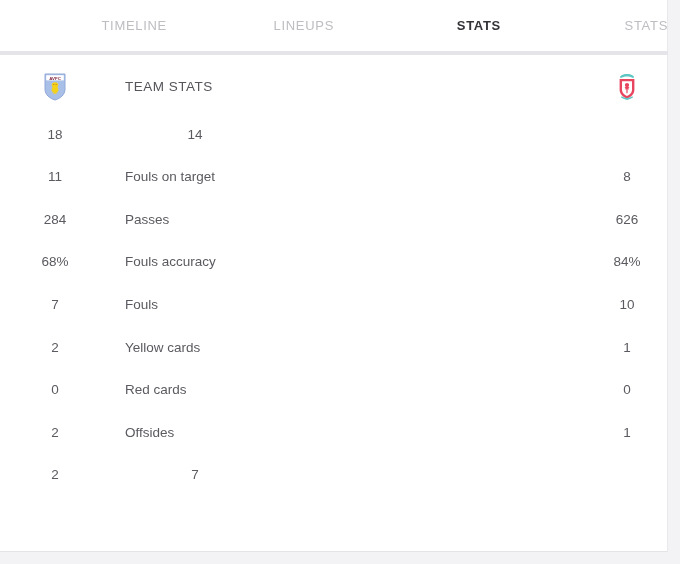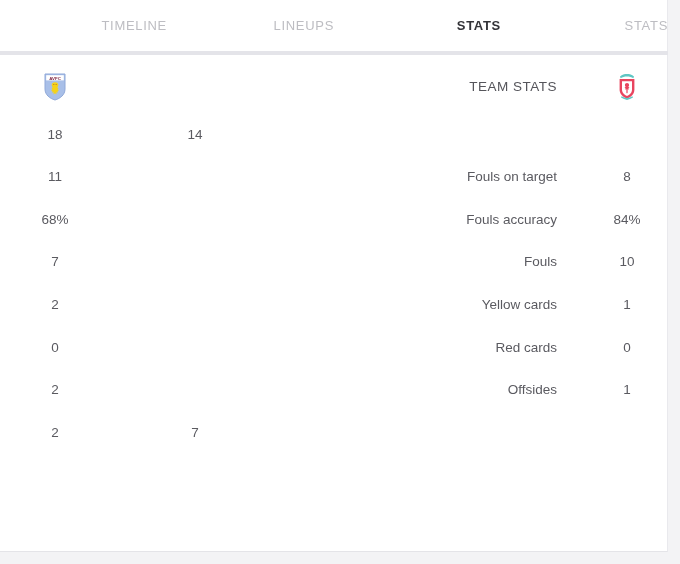--- a/index.html
+++ b/index.html
@@ -93,21 +93,21 @@
     text-align: center;
     font-size: 13.5px;
     color: #5a5a60;
     line-height: 1;
   }
   .cell-left { margin-left: -15px; }
   .cell-right { margin-right: -29px; }
 
   .cell-label {
     flex: 1 1 auto;
-    text-align: right;
+    text-align: left;
     font-size: 13.5px;
     color: #5a5a60;
     line-height: 1;
   }
 
   
   .row-header {
     height: 58px;
     padding-top: 6px;
   }
@@ -190,20 +190,25 @@
     <div class="row">
       <div class="cell-left">18</div>
       <div class="cell-right">14</div>
     </div>
     <div class="row">
       <div class="cell-left">11</div>
       <div class="cell-label">Fouls on target</div>
       <div class="cell-right">8</div>
     </div>
     <div class="row">
+      <div class="cell-left">284</div>
+      <div class="cell-label">Passes</div>
+      <div class="cell-right">626</div>
+    </div>
+    <div class="row">
       <div class="cell-left">68%</div>
       <div class="cell-label">Fouls accuracy</div>
       <div class="cell-right">84%</div>
     </div>
     <div class="row">
       <div class="cell-left">7</div>
       <div class="cell-label">Fouls</div>
       <div class="cell-right">10</div>
     </div>
     <div class="row">

